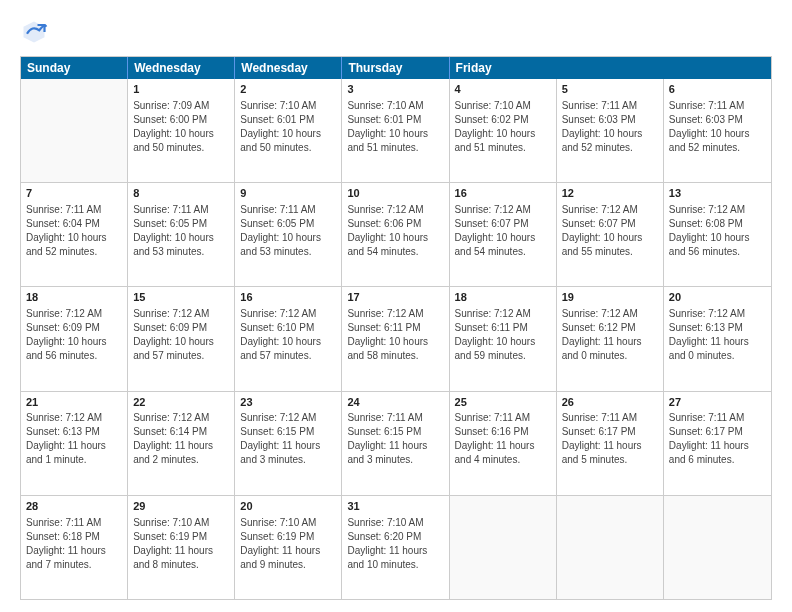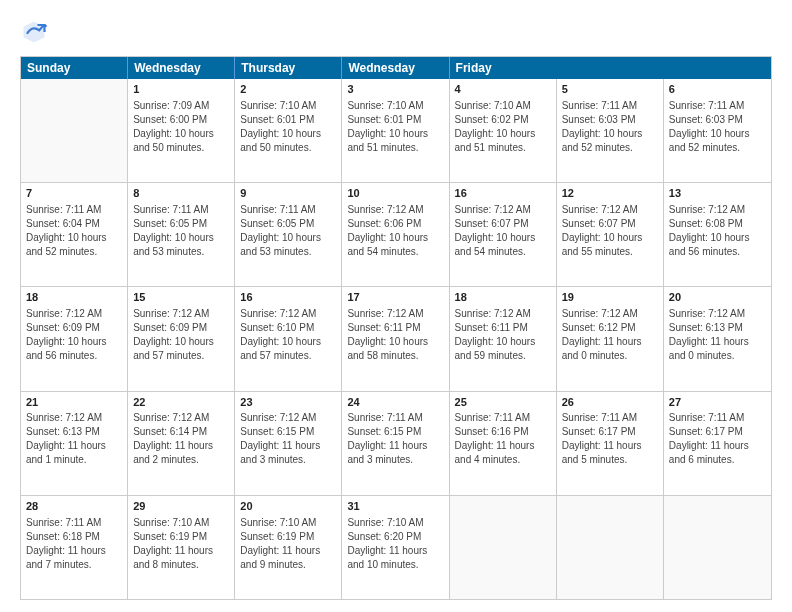--- a/index.html
+++ b/index.html
@@ -133,22 +133,22 @@
     <div class="title-block">
       <div class="title-month"></div>
       <div class="title-location"></div>
     </div>
   </div>
 
   <div class="calendar">
     <div class="cal-header-row">
     <div class="cal-header-cell">Sunday</div>
         <div class="cal-header-cell">Wednesday</div>
+        <div class="cal-header-cell">Wednesday</div>
         <div class="cal-header-cell">Thursday</div>
-        <div class="cal-header-cell">Wednesday</div>
         <div class="cal-header-cell">Friday</div>
       </div>
     <div class="cal-body">
     <div class="cal-row">
           <div class="cal-cell empty"></div>
           <div class="cal-cell">
             <span class="cell-day">1</span>
             <div class="cell-info">Sunrise: 7:09 AM<br>Sunset: 6:00 PM<br>Daylight: 10 hours and 50 minutes.</div>
           </div>
           <div class="cal-cell">

